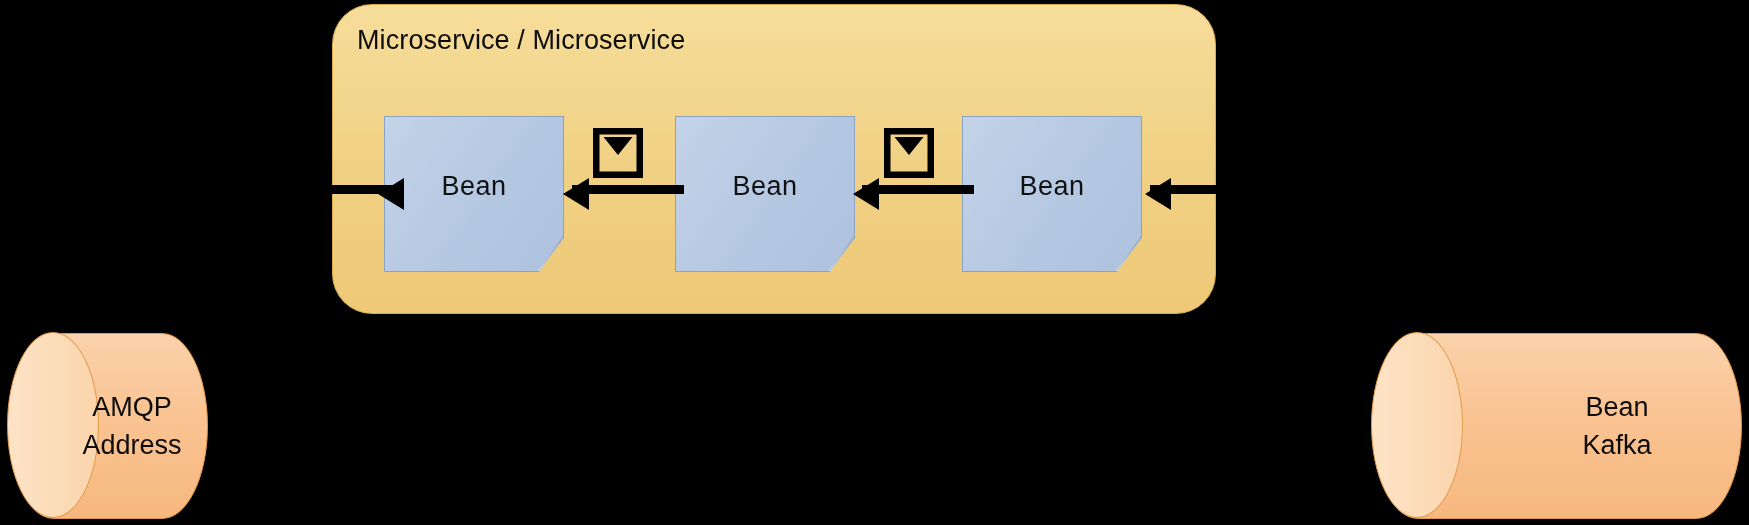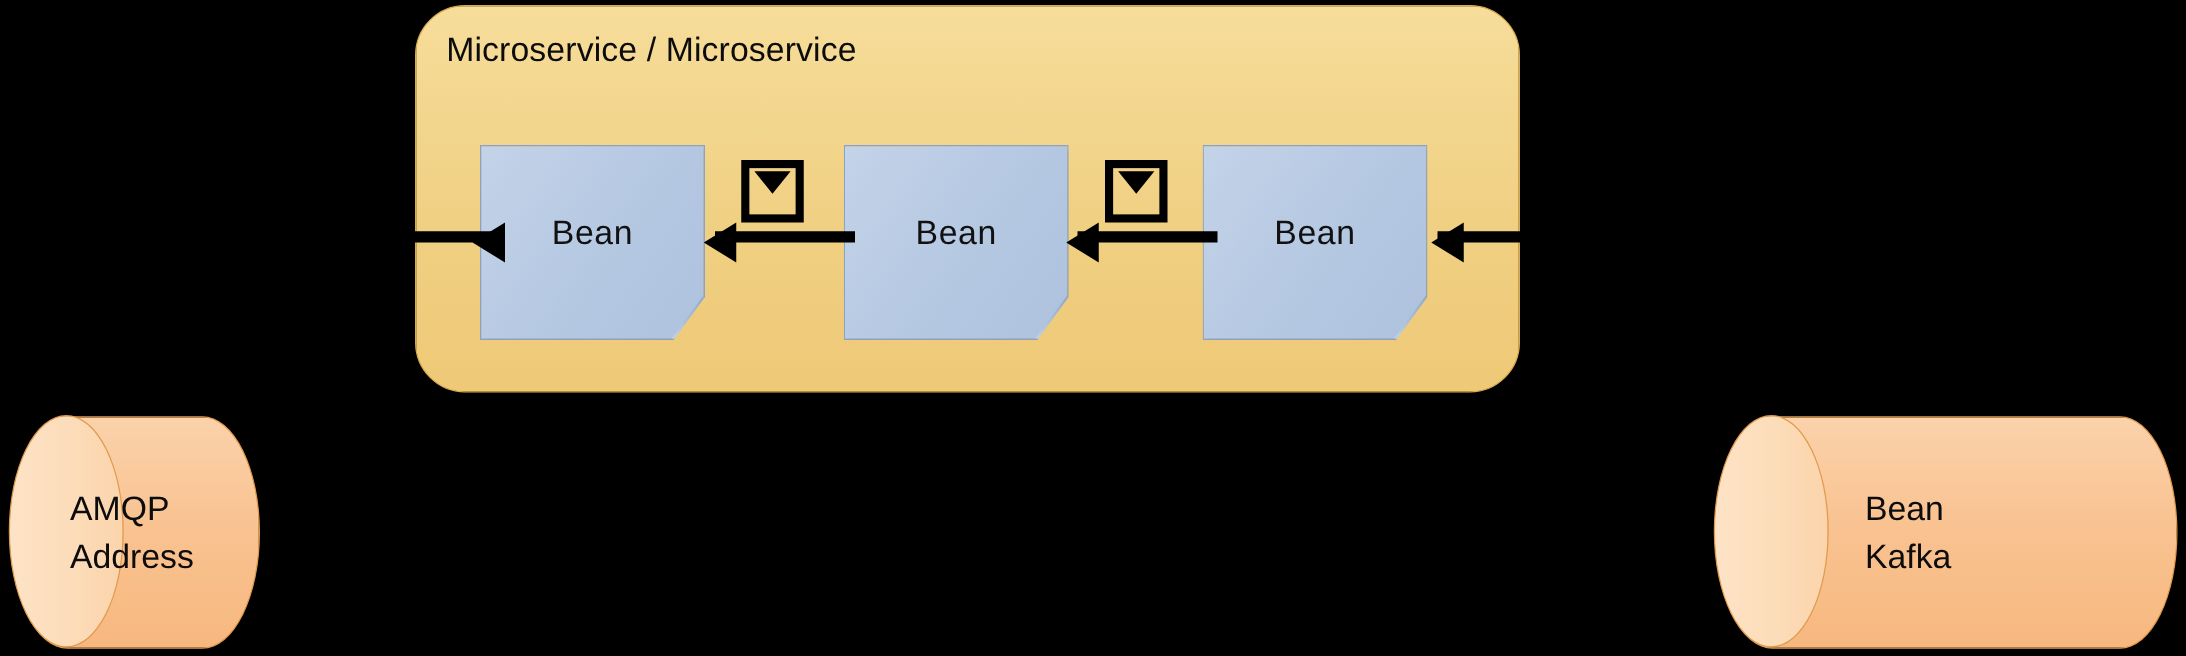--- a/index.html
+++ b/index.html
@@ -92,21 +92,21 @@
   }
   .cyl .cap{
     position:absolute;left:-1px;top:-1px;width:92px;height:186px;
     background:linear-gradient(90deg,#fde3c6 0%,#fcdcb9 55%,#fbd4ab 100%);
     border:1px solid #e09a4d;
     border-radius:46px/93px;
     box-sizing:border-box;
   }
   .cyl .cyl-label{
     position:absolute;left:0;top:0;width:100%;height:100%;
-    display:flex;flex-direction:column;align-items:flex-start;justify-content:center;
+    display:flex;flex-direction:column;align-items:center;justify-content:center;
     font-size:27px;color:#0c0c0c;line-height:1.42;text-align:center;
     z-index:3;
   }
   #cyl-amqp{left:8px;width:200px;}
   #cyl-amqp .cyl-label{padding-left:48px;box-sizing:border-box;}
   #cyl-kafka{left:1372px;width:370px;}
   #cyl-kafka .cyl-label{padding-left:120px;box-sizing:border-box;}
 </style>
 </head>
 <body>

